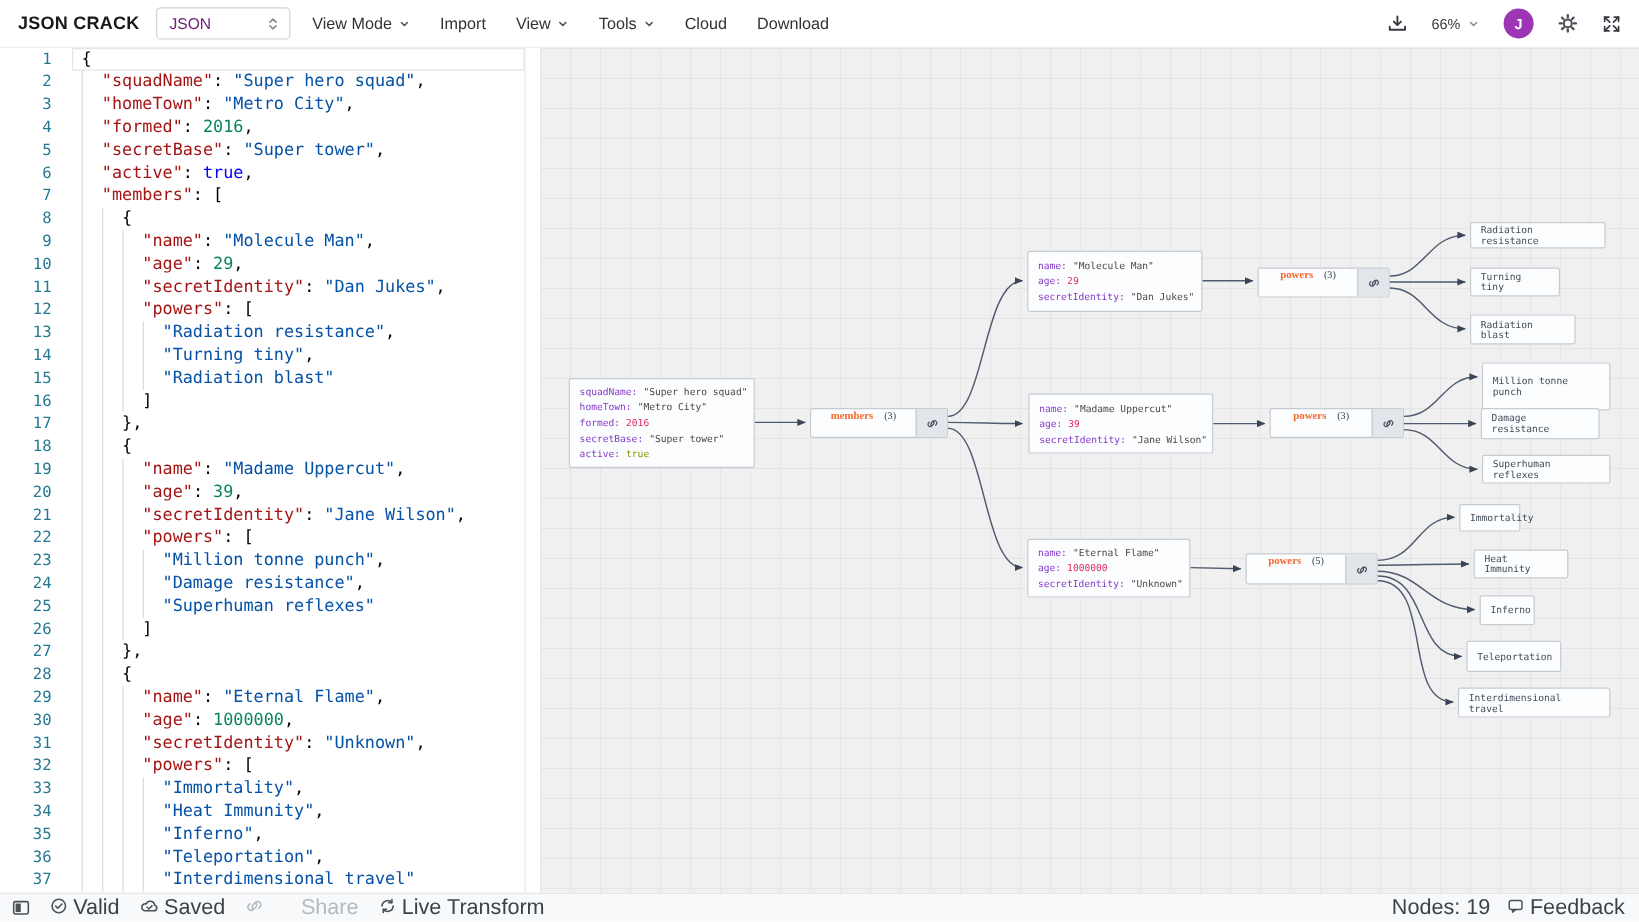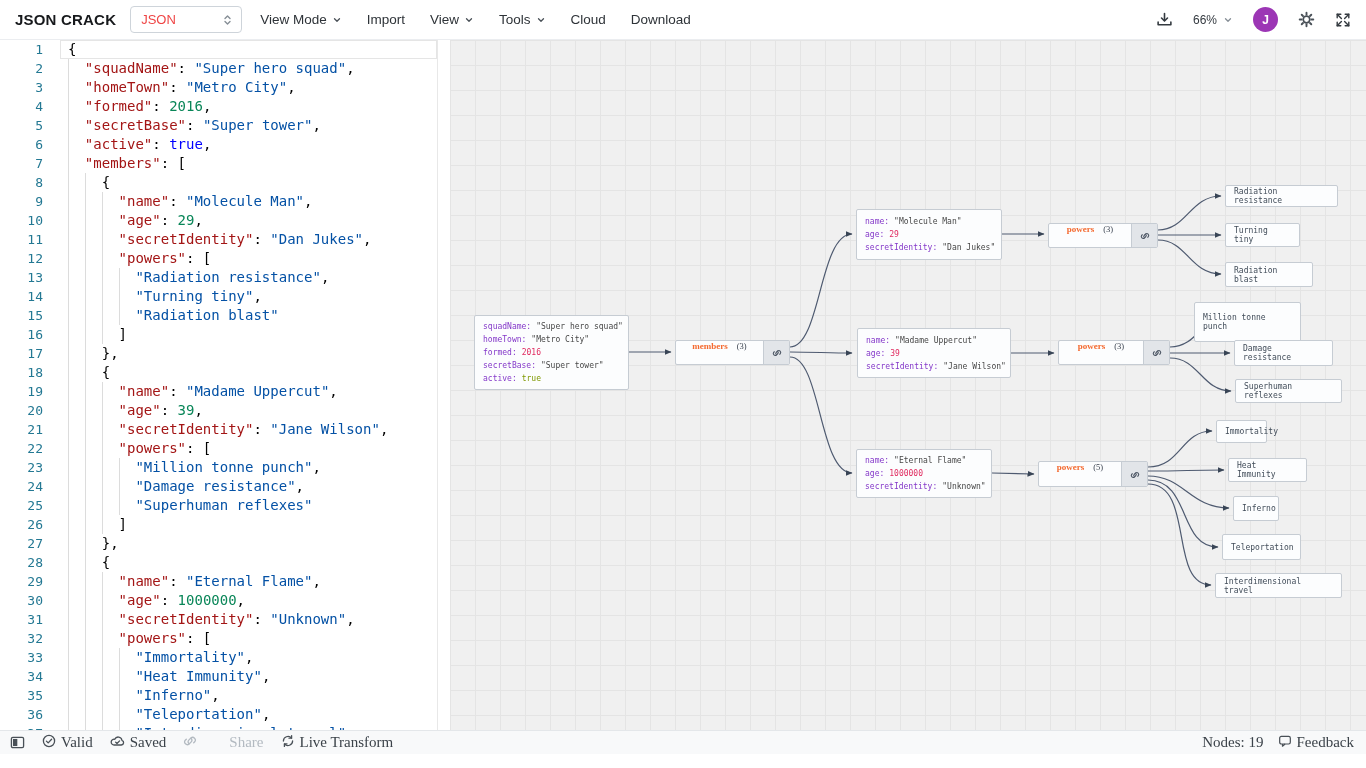--- a/index.html
+++ b/index.html
@@ -5,21 +5,21 @@
   * { box-sizing: border-box; margin: 0; padding: 0; }
   html,body { width:1366px; height:768px; overflow:hidden; background:#fff;
               font-family:"Liberation Sans", sans-serif; }
   .app { position:relative; width:1366px; height:768px; }
 
   
   .toolbar { position:absolute; top:0; left:0; right:0; height:40px; background:#fff;
              border-bottom:1px solid #ebedf0; display:flex; align-items:center; z-index:20; }
   .logo { font-weight:800; font-size:15px; letter-spacing:.2px; color:#17191c; margin:0 14px 0 15px; white-space:nowrap; }
   .fmt-select { width:112px; height:27px; border:1px solid #ced4da; border-radius:4px; background:#fff;
-                display:flex; align-items:center; padding:0 8px 0 10px; font-size:13px; color:#ef4444; cursor:pointer; }
+                display:flex; align-items:center; padding:0 8px 0 10px; font-size:13px; color:#701a75; cursor:pointer; }
   .fmt-select .fmt-label { flex:1; }
   .menus { display:flex; align-items:center; gap:25px; margin-left:18px; }
   .menu-item { font-size:13.5px; color:#2e3338; display:flex; align-items:center; gap:5px; cursor:pointer; white-space:nowrap; }
   .tb-right { margin-left:auto; display:flex; align-items:center; gap:20px; padding-right:15px; }
   .search-box { width:181px; height:28px; background:#f8f9fa; border:1px solid #e3e7ea; border-radius:6px;
                 display:flex; align-items:center; padding:0 8px; gap:7px; }
   .search-box input { border:none; outline:none; background:transparent; font-size:13px; color:#343a40; width:130px;
                       font-family:"Liberation Sans",sans-serif; }
   .search-box input::placeholder { color:#a9b0b7; }
   .icon-btn { display:flex; align-items:center; justify-content:center; cursor:pointer; }
@@ -56,23 +56,23 @@
   .rn { color:#e02a5f; } .rb { color:#7f9800; }
   .gnode.parent { display:flex; align-items:stretch; padding:0; }
   .pbody { flex:1; display:flex; align-items:flex-start; justify-content:center; gap:9px;font-family:Liberation Serif, serif; }
   .plabel { color:#f4692f; font-weight:bold; font-size:9px; }
   .pcount { color:#39414e; font-size:8.5px; }
   .plink { width:26px; border-left:1px solid #c6ccd3; background:#e2e5e9; display:flex;
            align-items:center; justify-content:center; }
   .gnode.leaf { display:flex; align-items:center; padding:0 8px; font-size:8px; color:#414c59; }
 
   
-  .statusbar { position:absolute; bottom:14px; left:0; right:0; height:24px; background:#f8f9fa;
-               border-top:1px solid #e4e7ea; display:flex; align-items:center; font-size:15px; color:#3b4249;
-               padding:0 12px 0 10px; gap:17px;font-family:Liberation Serif, serif; }
+  .statusbar { position:absolute; bottom:0; left:0; right:0; height:24px; background:#f8f9fa;
+               border-top:1px solid #e4e7ea; display:flex; align-items:center; font-size:18px; color:#3b4249;
+               padding:0 12px 0 10px; gap:17px; }
   .sb-item { display:flex; align-items:center; gap:5px; cursor:pointer; white-space:nowrap; }
   .sb-item.disabled { color:#b3bac1;gap:32px; }
   .sb-right { margin-left:auto; display:flex; align-items:center; gap:14px; }
   .sb-nodes { color:#3b4249; cursor:default; }
 </style>
 </head>
 <body>
 
 <div class="app">
 
@@ -456,21 +456,21 @@
 
     <div class="gnode leaf" style="left:775px;top:145px;width:113px;height:22px">
         <span>Radiation resistance</span>
       </div>
     <div class="gnode leaf" style="left:775px;top:183px;width:75px;height:24px">
         <span>Turning tiny</span>
       </div>
     <div class="gnode leaf" style="left:775px;top:222px;width:88px;height:25px">
         <span>Radiation blast</span>
       </div>
-    <div class="gnode leaf" style="left:744px;top:262px;width:107px;height:40px">
+    <div class="gnode leaf" style="left:785px;top:262px;width:107px;height:40px">
         <span>Million tonne punch</span>
       </div>
     <div class="gnode leaf" style="left:784px;top:300px;width:99px;height:26px">
         <span>Damage resistance</span>
       </div>
     <div class="gnode leaf" style="left:785px;top:339px;width:107px;height:24px">
         <span>Superhuman reflexes</span>
       </div>
     <div class="gnode leaf" style="left:766px;top:380px;width:51px;height:23px">
         <span>Immortality</span>

